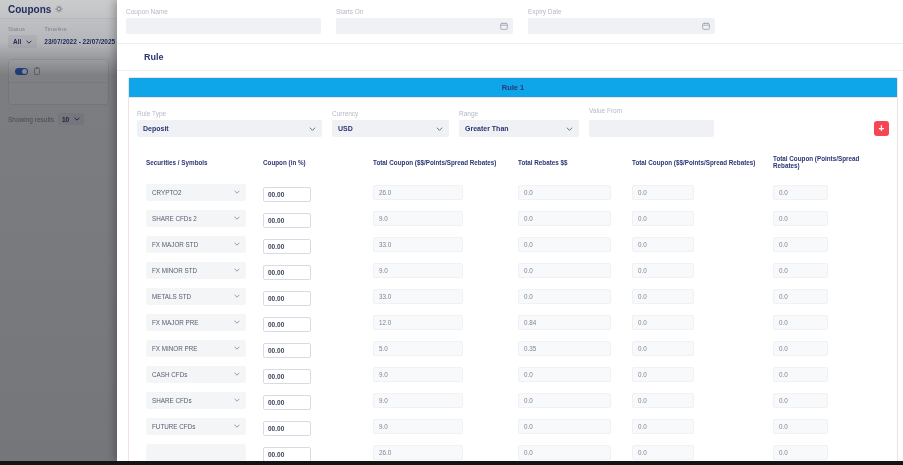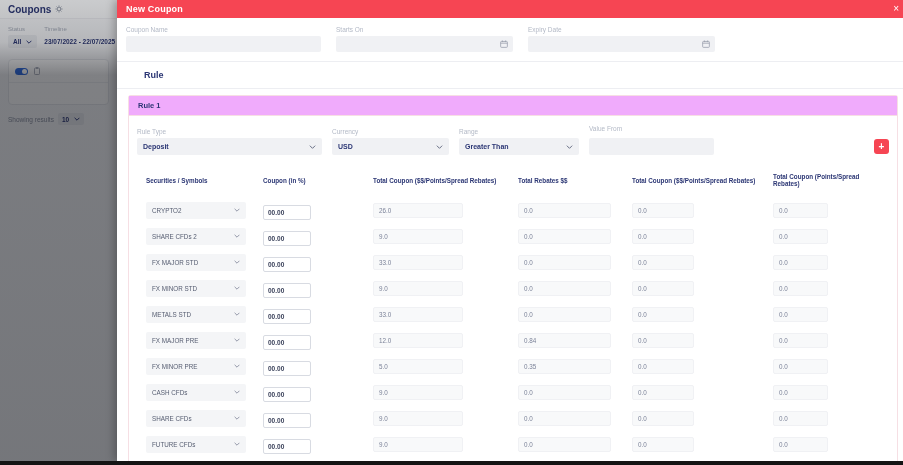--- a/index.html
+++ b/index.html
@@ -38,22 +38,22 @@
   .form-row { display:flex; gap:15px; padding:8px 9px 9px; }
   .f-label { font-size:6.5px; color:#b3b9c6; margin-bottom:3px; }
   .f-input { height:16px; background:#f0f1f4; border-radius:2px; display:flex; align-items:center;
              justify-content:flex-end; padding:0 5px; }
   .w-name { width:195px; } .w-starts { width:177px; } .w-expiry { width:187px; }
 
   .divider { height:1px; background:#edeef2; }
   .rule-heading { font-size:9px; font-weight:bold; color:#2b3674; padding:8px 27px; }
 
   .rule-card { margin:6px 5px 0 11px; border:1px solid #f6dfe4; border-bottom:none; border-radius:3px 3px 0 0; }
-  .rule-card-header { background:#f0abfc; border-bottom:1px solid #f6dfe4; padding:5px 9px;
-                      font-size:7.5px; font-weight:bold; color:#2b3674; }
+  .rule-card-header { background:#0ea5e9; border-bottom:1px solid #f6dfe4; padding:5px 9px;
+                      font-size:7.5px; font-weight:bold; color:#2b3674;text-align:center; }
   .rule-controls { display:flex; gap:10px; padding:9px 8px 10px; align-items:flex-end; }
   .ctrl-label { font-size:6.5px; color:#b3b9c6; margin-bottom:3px; }
   .ctrl-select { height:17px; background:#f0f1f4; border-radius:2px; display:flex; align-items:center;
                  padding:0 6px; font-size:7px; font-weight:bold; color:#2b3674; }
   .ctrl-select .chev { margin-left:auto; }
   .cw1 { width:185px; } .cw2 { width:117px; } .cw3 { width:120px; }
   .value-input { width:125px; height:17px; background:#f0f1f4; border:none; border-radius:2px;
                  font-size:7px; color:#2b3674; padding:0 5px; font-family:inherit; }
   .add-btn { margin-left:auto; width:15px; height:15px; background:#f64553; color:#fff; border:none;
              border-radius:3px; font-size:10px; line-height:1; display:flex; align-items:center;
@@ -129,24 +129,20 @@
         <svg width="6" height="4" viewBox="0 0 10 6">
             <path d="M1 1l4 4 4-4" stroke="#2b3674" stroke-width="1.6" fill="none"></path>
           </svg>
       </span>
     </div>
   </div>
   <div class="overlay"></div>
 </aside>
 
 <section class="modal">
-  <header class="modal-header">
-    <span class="modal-title">New Coupon</span>
-    <span class="close-x">×</span>
-  </header>
 
   <div class="form-row">
     <div>
       <div class="f-label">Coupon Name</div>
       <div class="f-input w-name"></div>
     </div>
     <div>
       <div class="f-label">Starts On</div>
       <div class="f-input w-starts">
         <span class="cal">

